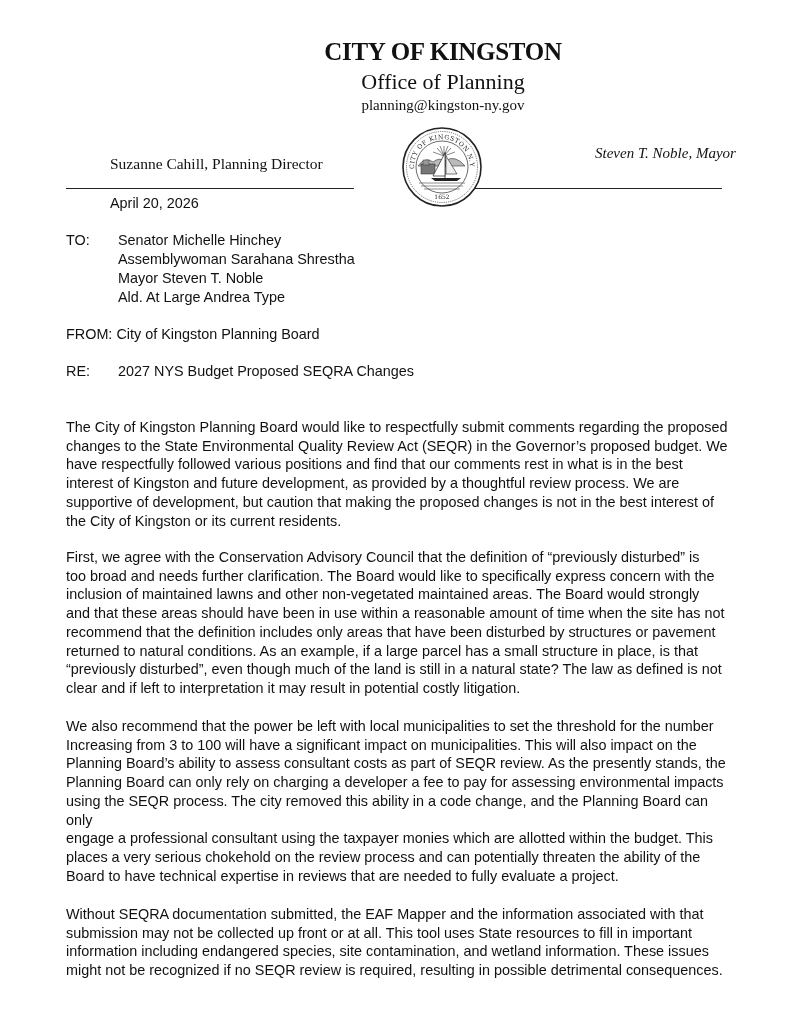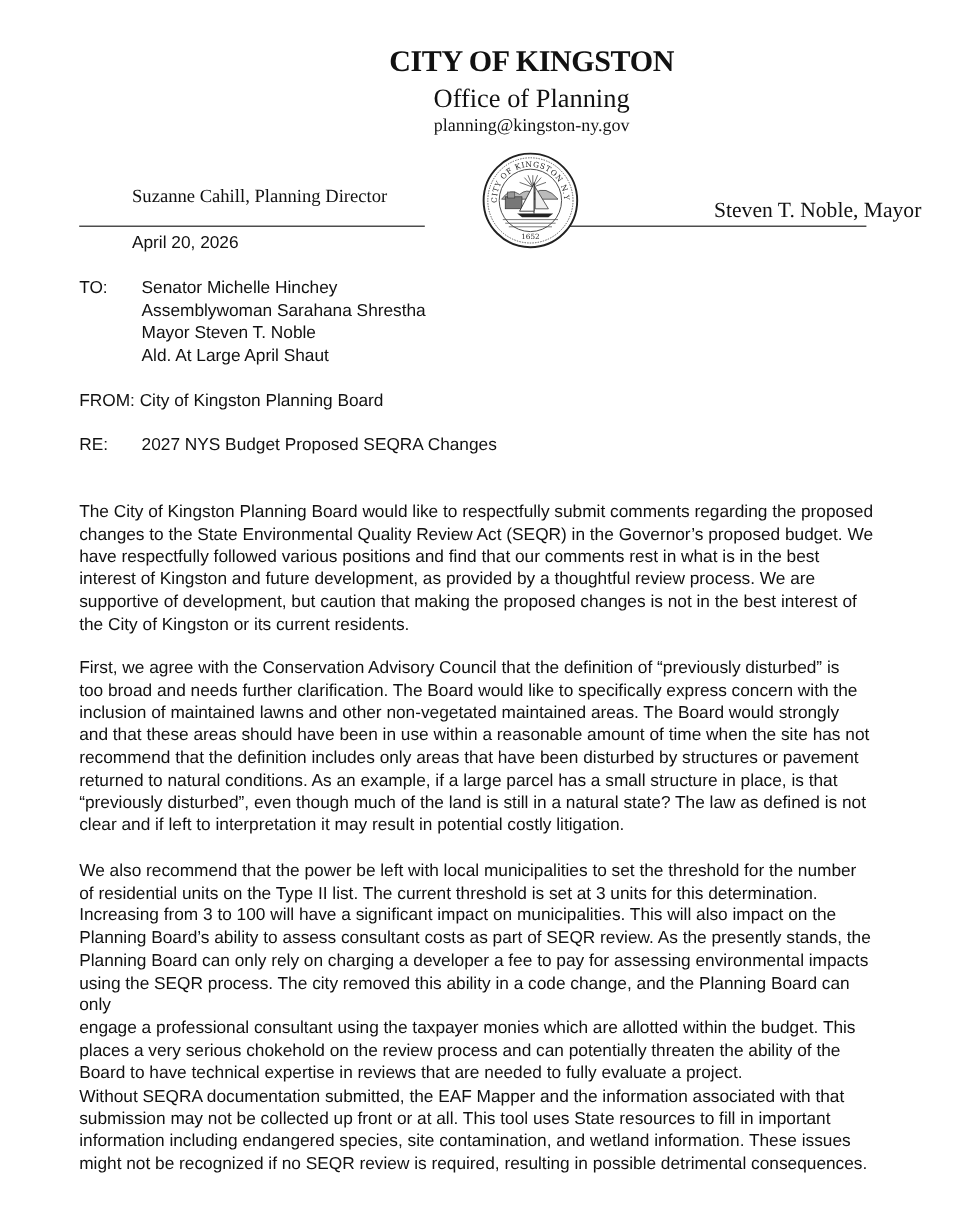--- a/index.html
+++ b/index.html
@@ -4,21 +4,21 @@
 <style>
   html, body { margin: 0; padding: 0; background: #ffffff; }
   body { width: 798px; height: 1024px; position: relative; overflow: hidden; color: #111; }
   .serif { font-family: "Liberation Serif", "DejaVu Serif", serif; }
   .sans { font-family: "Liberation Sans", "DejaVu Sans", sans-serif; }
   .abs { position: absolute; padding-left: 44px; }
   #org-name { top: 38px; left: 0; width: 798px; text-align: center; font-size: 25px; font-weight: bold; letter-spacing: -0.3px; }
   #office { top: 69px; left: 0; width: 798px; text-align: center; font-size: 22px; }
   #email { top: 97px; left: 0; width: 798px; text-align: center; font-size: 15px; }
   #director { top: 155px; left: 66px; font-size: 15.5px; }
-  #mayor { top: 165px; left: 551px; font-size: 18px; }
+  #mayor { top: 145px; left: 551px; font-size: 15px; font-style: italic; }
   .rule { position: absolute; top: 188px; height: 0; border-top: 1px solid #222; }
   #rule-left { left: 66px; width: 288px; }
   #rule-right { left: 438px; width: 284px; }
   #seal { top: 126px; left: 357px; width: 82px; height: 82px; }
   .body-text { font-size: 14.4px; line-height: 18.7px; }
   #date { top: 194px; left: 66px; }
   .memo-label { position: absolute; left: 66px; }
   .memo-val { position: absolute; left: 118px; }
   .para { position: absolute; left: 66px; width: 664px; text-align: left; }
   .para p { margin: 0; }
@@ -76,21 +76,21 @@
     <text x="41" y="73" font-family="DejaVu Serif, serif" font-size="6" fill="#222" text-anchor="middle">1652</text>
   </svg>
 </div>
 
 <div id="date" class="abs sans body-text">April 20, 2026</div>
 
 <div class="memo-label sans body-text" style="top:231px;">TO:</div>
 <div class="memo-val sans body-text" style="top:231px;">Senator Michelle Hinchey</div>
 <div class="memo-val sans body-text" style="top:250px;">Assemblywoman Sarahana Shrestha</div>
 <div class="memo-val sans body-text" style="top:269px;">Mayor Steven T. Noble</div>
-<div class="memo-val sans body-text" style="top:288px;">Ald. At Large April Shaut</div>
+<div class="memo-val sans body-text" style="top:288px;">Ald. At Large Andrea Type</div>
 
 <div class="memo-label sans body-text" style="top:325px;">
   <span>FROM:</span>
   <span>City of Kingston Planning Board</span>
 </div>
 
 <div class="memo-label sans body-text" style="top:362px;">RE:</div>
 <div class="memo-val sans body-text" style="top:362px;">2027 NYS Budget Proposed SEQRA Changes</div>
 
 <div class="para sans body-text" style="top:418px;">
@@ -108,21 +108,20 @@
   <p>inclusion of maintained lawns and other non-vegetated maintained areas.  The Board would strongly</p>
   <p>and that these areas should have been in use within a reasonable amount of time when the site has not</p>
   <p>recommend that the definition includes only areas that have been disturbed by structures or pavement</p>
   <p>returned to natural conditions.  As an example, if a large parcel has a small structure in place, is that</p>
   <p>“previously disturbed”, even though much of the land is still in a natural state?  The law as defined is not</p>
   <p>clear and if left to interpretation it may result in potential costly litigation.</p>
 </div>
 
 <div class="para sans body-text" style="top:717px;">
   <p>We also recommend that the power be left with local municipalities to set the threshold for the number</p>
-  <p>of residential units on the Type II list.  The current threshold is set at 3 units for this determination.</p>
   <p>Increasing from 3 to 100 will have a significant impact on municipalities.  This will also impact on the</p>
   <p>Planning Board’s ability to assess consultant costs as part of SEQR review.  As the presently stands, the</p>
   <p>Planning Board can only rely on charging a developer a fee to pay for assessing environmental impacts</p>
   <p>using the SEQR process.  The city removed this ability in a code change, and the Planning Board can only</p>
   <p>engage a professional consultant using the taxpayer monies which are allotted within the budget.  This</p>
   <p>places a very serious chokehold on the review process and can potentially threaten the ability of the</p>
   <p>Board to have technical expertise in reviews that are needed to fully evaluate a project.</p>
 </div>
 
 <div class="para sans body-text" style="top:905px;">

